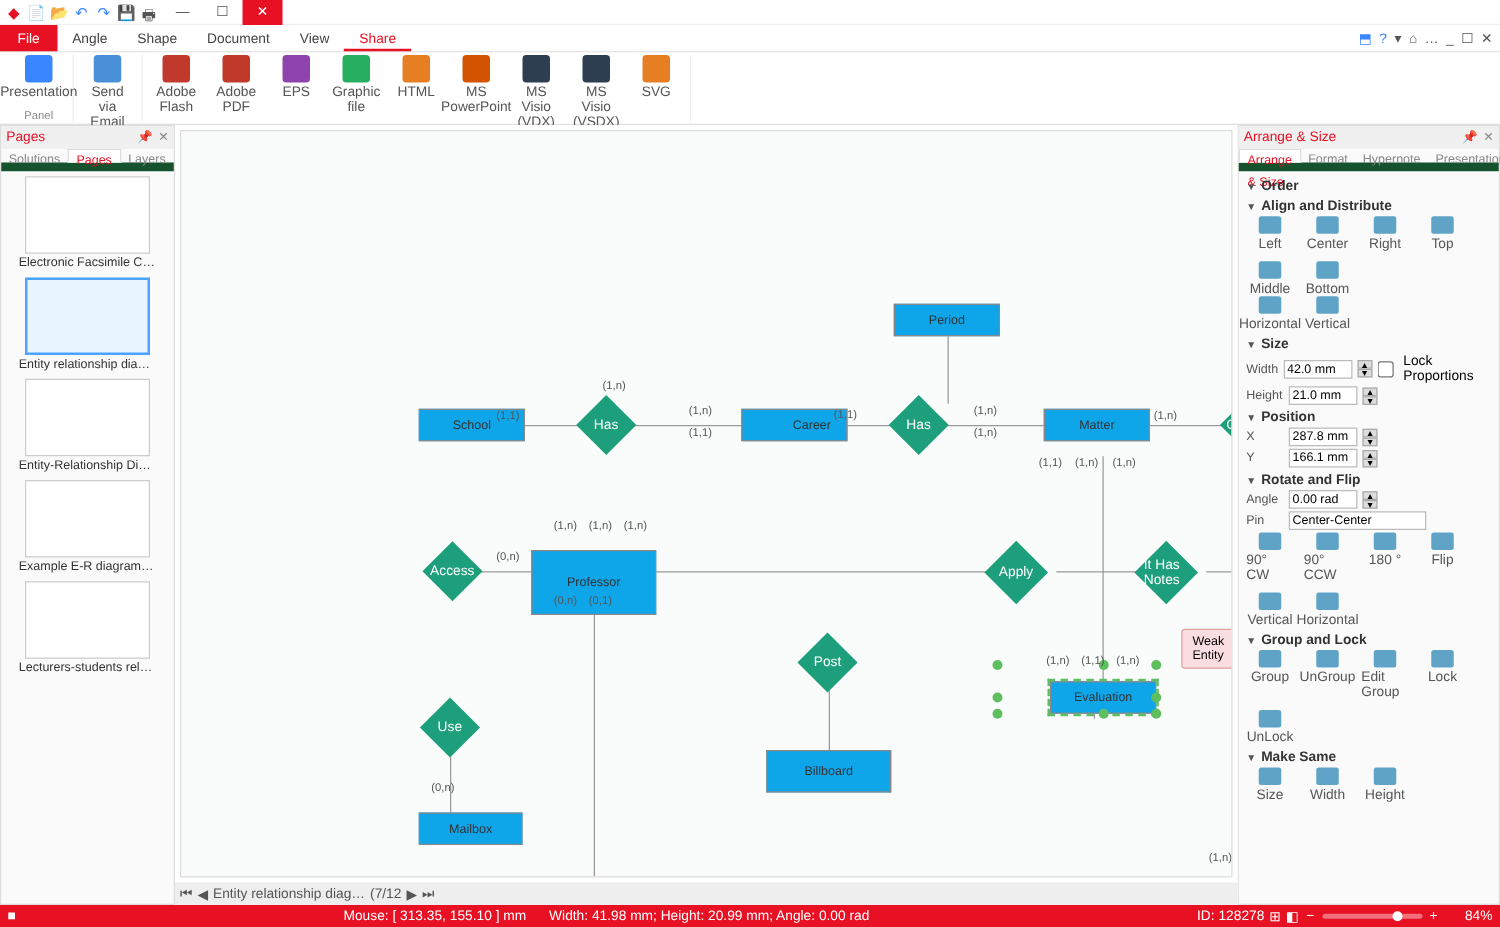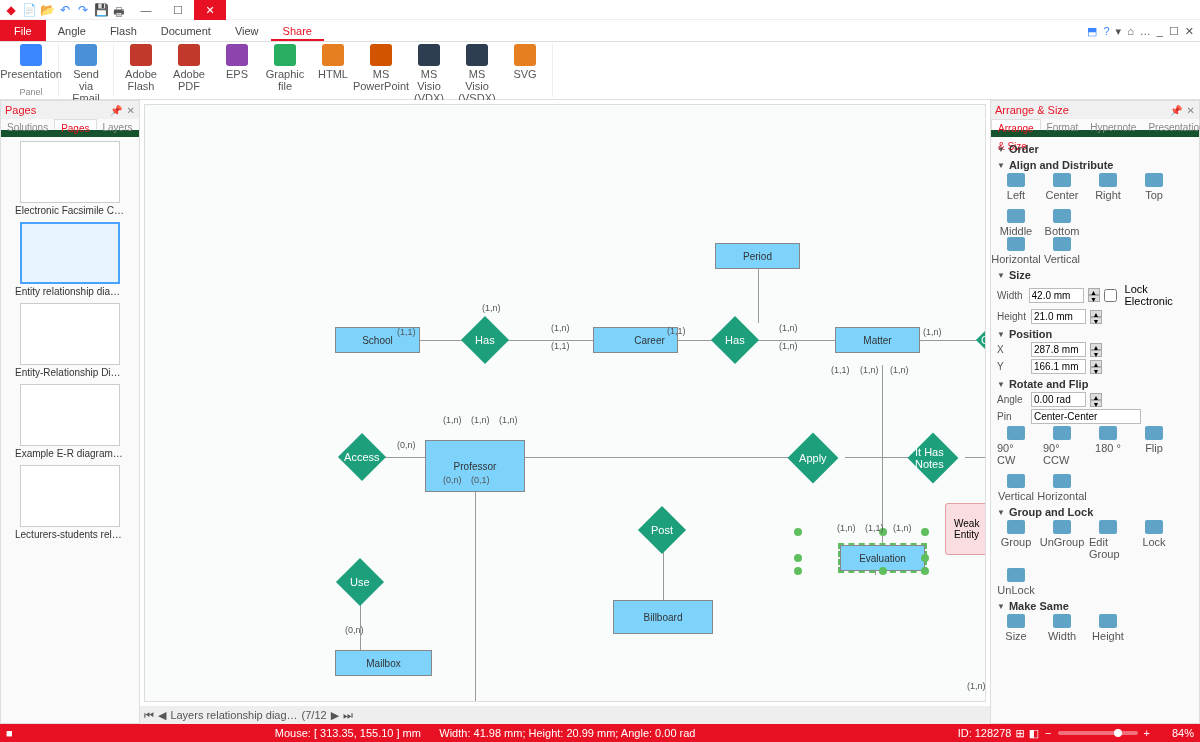--- a/index.html
+++ b/index.html
@@ -34,28 +34,28 @@
 .panel .tabs span { padding:0 6px; line-height:18px; font-size:10px; color:#888; cursor:pointer; }
 .panel .tabs span.active { color:#e81123; background:#fff; border:1px solid #ddd; border-bottom-color:#fff; }
 .thumbs { flex:1; overflow-y:auto; padding:4px; display:flex; flex-direction:column; gap:6px; }
 .thumb { display:flex; flex-direction:column; align-items:center; cursor:pointer; }
 .thumb .img { width:100px; height:62px; background:#fff; border:1px solid #ccc; position:relative; }
 .thumb.sel .img { border:2px solid #4aa3ff; background:#e8f4ff; }
 .thumb .lbl { font-size:10px; color:#333; margin-top:2px; white-space:nowrap; overflow:hidden; text-overflow:ellipsis; width:110px; text-align:center; }
 .canvas-wrap { flex:1; position:relative; background:#fff; display:flex; flex-direction:column; }
 .canvas { flex:1; background:#fafcfb; position:relative; overflow:hidden; border:1px solid #ddd; margin:4px; }
 .shape { position:absolute; display:flex; align-items:center; justify-content:center; font-size:10px; color:#333; }
-.rect { background:#7dd3fc; border:1px solid #888; }
+.rect { background:#0ea5e9; border:1px solid #888; }
 .diamond { background:#1e9f7c; transform:rotate(45deg); }
 .diamond span { transform:rotate(-45deg); color:#fff; }
 .sel-shape { outline:2px dashed #5fbf5f; }
 .handle { position:absolute; width:8px; height:8px; background:#5fbf5f; border-radius:50%; }
 .line { position:absolute; background:#999; }
 .card { font-size:9px; color:#555; position:absolute; }
-.callout { position:absolute; background:#fadde1; border:1px solid #e0a0a0; padding:14px 8px; border-radius:3px; font-size:10px; }
+.callout { position:absolute; background:#fadde1; border:1px solid #e0a0a0; padding:4px 8px; border-radius:3px; font-size:10px; }
 .page-tabs { height:18px; background:#eee; display:flex; align-items:center; padding:0 4px; gap:4px; font-size:10px; color:#555; }
 .page-tabs span { cursor:pointer; }
 .section { padding:2px 6px; }
 .section .shdr { display:flex; align-items:center; font-weight:bold; color:#333; margin:4px 0 2px; }
 .section .shdr::before { content:"▼"; font-size:8px; margin-right:4px; color:#555; }
 .btnrow { display:flex; gap:8px; flex-wrap:wrap; }
 .tbtn { display:flex; flex-direction:column; align-items:center; width:38px; font-size:9px; color:#555; cursor:pointer; }
 .tbtn .i { width:18px; height:14px; background:#5fa4c7; border-radius:2px; margin-bottom:2px; }
 .frow { display:flex; align-items:center; gap:4px; margin:2px 0; }
 .frow label { width:30px; font-size:10px; color:#555; }
@@ -82,21 +82,21 @@
   </div>
   <div class="win-controls">
     <span>—</span>
     <span>☐</span>
     <span class="close">✕</span>
   </div>
 </div>
 
 <div class="menubar">
   <div class="file">File</div>
-  <div id="menu-tabs" style="display: contents;"><span class="tab">Angle</span><span class="tab">Flash</span><span class="tab">Document</span><span class="tab">View</span><span class="tab active">Share</span></div>
+  <div id="menu-tabs" style="display: contents;"><span class="tab">Angle</span><span class="tab">Shape</span><span class="tab">Document</span><span class="tab">View</span><span class="tab active">Share</span></div>
   <div class="right">
     <span style="color:#3a86ff">⬒</span>
     <span style="color:#3a86ff">?</span>
     <span>▾</span>
     <span>⌂</span>
     <span>…</span>
     <span>_</span>
     <span>☐</span>
     <span>✕</span>
   </div>
@@ -217,21 +217,21 @@
         <div class="line" style="left: 215px; top: 477px; width: 1px; height: 68px;"></div>
         <div class="line" style="left: 518px; top: 425px; width: 1px; height: 70px;"></div>
         <div class="line" style="left: 737px; top: 260px; width: 1px; height: 180px;"></div>
         <div class="line" style="left: 730px; top: 466px; width: 1px; height: 4px;"></div>
         <div class="shape rect" style="left: 190px; top: 222px; width: 85px; height: 26px;">School</div>
         <div class="shape rect" style="left: 448px; top: 222px; width: 85px; height: 26px; padding-left: 28px;">Career</div>
         <div class="shape rect" style="left: 690px; top: 222px; width: 85px; height: 26px;">Matter</div>
         <div class="shape rect" style="left: 570px; top: 138px; width: 85px; height: 26px;">Period</div>
         <div class="shape rect" style="left: 280px; top: 335px; width: 100px; height: 52px;">Professor</div>
         <div class="shape rect" style="left: 468px; top: 495px; width: 100px; height: 34px;">Billboard</div>
-        <div class="shape rect" style="left: 190px; top: 545px; width: 97px; height: 26px;">Mailbox</div>
+        <div class="shape rect" style="left: 190px; top: 545px; width: 83px; height: 26px;">Mailbox</div>
         <div class="shape rect sel-shape" style="left: 695px; top: 440px; width: 85px; height: 26px;">Evaluation</div>
         <div class="handle" style="left: 648.5px; top: 423px;"></div>
         <div class="handle" style="left: 733.5px; top: 423px;"></div>
         <div class="handle" style="left: 776px; top: 423px;"></div>
         <div class="handle" style="left: 648.5px; top: 449px;"></div>
         <div class="handle" style="left: 776px; top: 449px;"></div>
         <div class="handle" style="left: 648.5px; top: 462px;"></div>
         <div class="handle" style="left: 733.5px; top: 462px;"></div>
         <div class="handle" style="left: 776px; top: 462px;"></div>
         <div class="shape diamond" style="left: 323px; top: 218px; width: 34px; height: 34px;">
@@ -278,21 +278,21 @@
         <span class="card" style="left: 692px; top: 418px;">(1,n)</span>
         <span class="card" style="left: 720px; top: 418px;">(1,1)</span>
         <span class="card" style="left: 748px; top: 418px;">(1,n)</span>
         <span class="card" style="left: 200px; top: 520px;">(0,n)</span>
         <span class="card" style="left: 822px; top: 576px;">(1,n)</span>
         <div class="callout" style="left: 800px; top: 398px;">Weak Entity</div>
       </div>
     <div class="page-tabs">
       <span>⏮</span>
       <span>◀</span>
-      <span>Layers relationship diag…</span>
+      <span>Entity relationship diag…</span>
       <span>(7/12</span>
       <span>▶</span>
       <span>⏭</span>
       <span style="flex:1"></span>
     </div>
   </div>
 
   <div class="panel panel-right">
     <div class="hdr">
       <span class="ttl">Arrange &amp; Size</span>
@@ -346,21 +346,21 @@
         </div>
         <div class="shdr">Size</div>
         <div class="frow">
           <label>Width</label>
           <input type="text" value="42.0 mm" style="">
           <span class="spin">
             <b>▲</b>
             <b>▼</b>
           </span>
           <input type="checkbox" style="">
-          <span style="margin-left: 4px;">Lock Electronic</span>
+          <span style="margin-left: 4px;">Lock Proportions</span>
         </div>
         <div class="frow">
           <label>Height</label>
           <input type="text" value="21.0 mm" style="">
           <span class="spin">
             <b>▲</b>
             <b>▼</b>
           </span>
         </div>
         <div class="shdr">Position</div>

